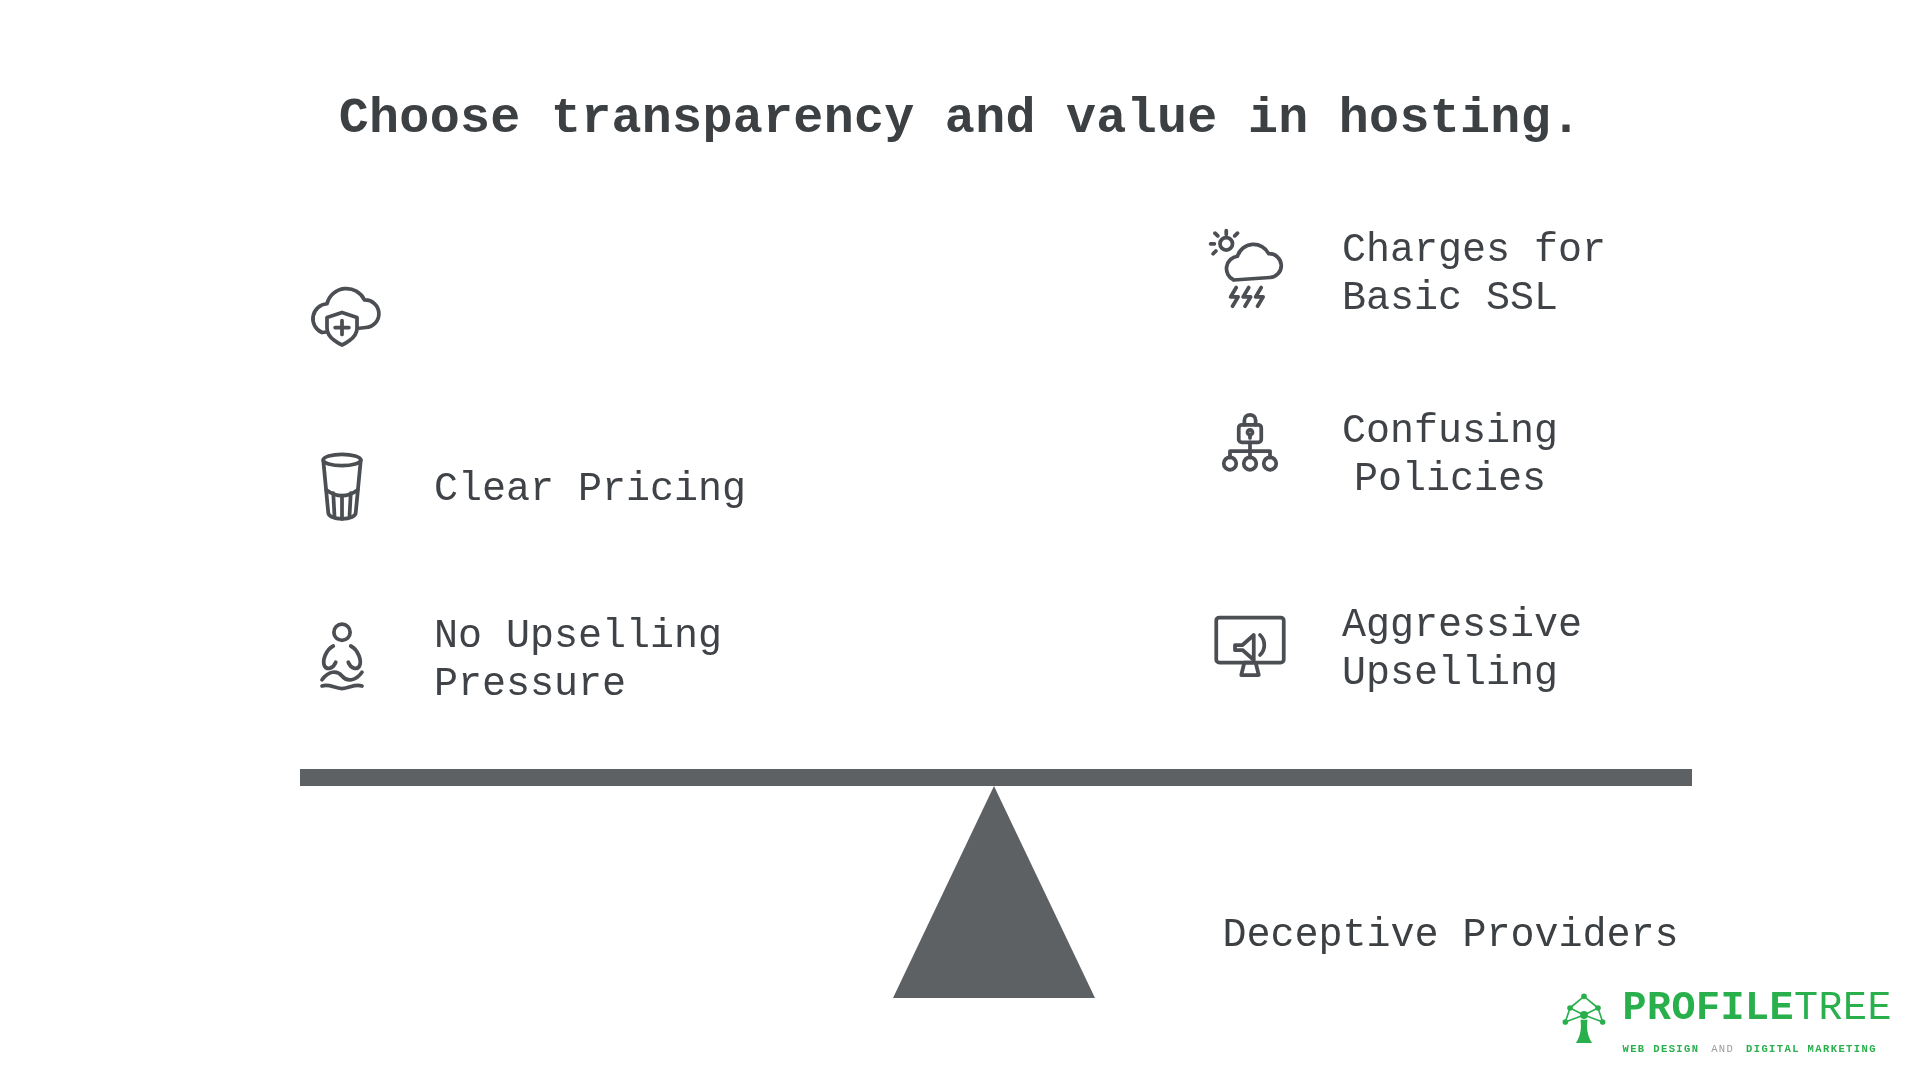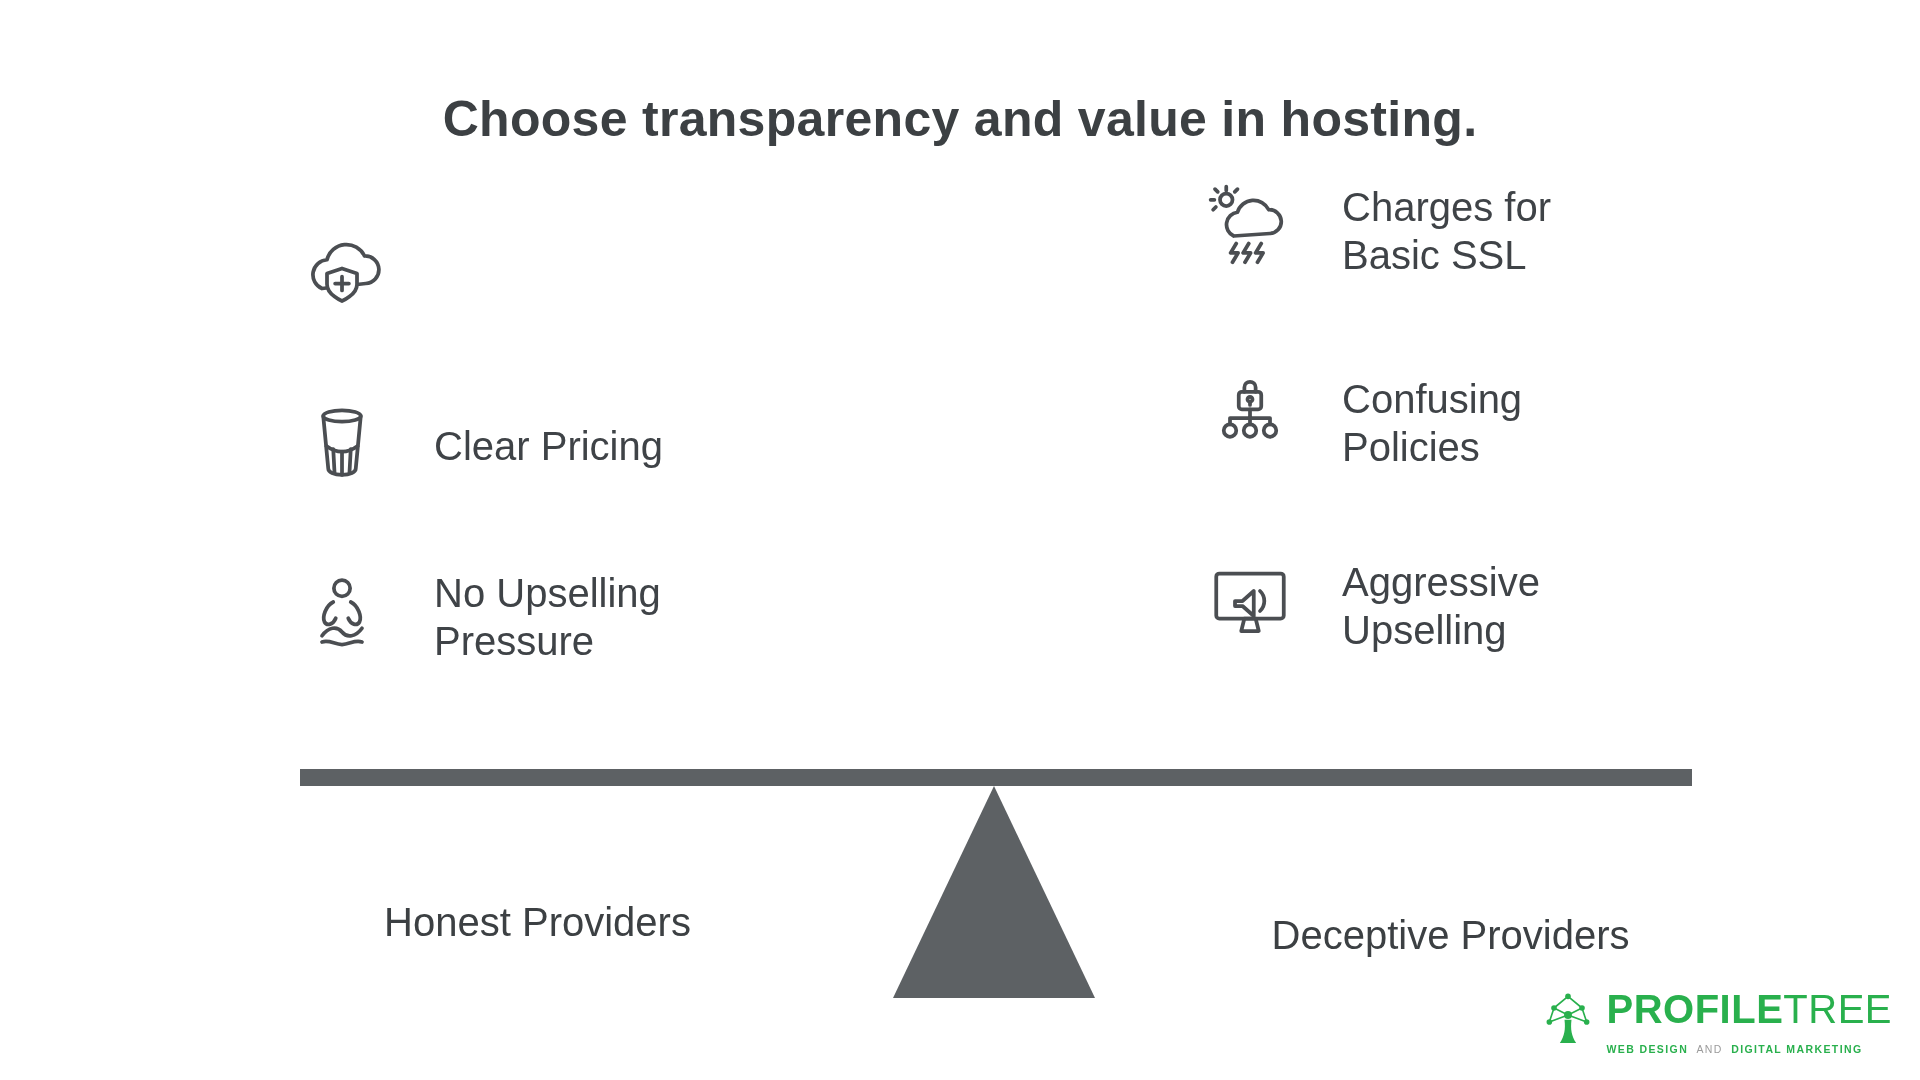--- a/index.html
+++ b/index.html
@@ -1,36 +1,36 @@
 <!DOCTYPE html>
 <html><head>
 <meta charset="utf-8">
 <style>
   * { margin:0; padding:0; box-sizing:border-box; }
   html,body { background:#ffffff; }
   .canvas {
     position:relative; width:1920px; height:1080px; background:#ffffff;
-    overflow:hidden; font-family:Liberation Sans, sans-serif;
+    overflow:hidden; font-family:Liberation Mono, monospace;
   }
   .title {
     position:absolute; top:90px; left:0; width:100%; text-align:center;
     font-size:50px; font-weight:700; color:#3c4043; letter-spacing:0.3px;
   }
-  .item { position:absolute; display:flex; align-items:center; gap:42px; }
+  .item { position:absolute; display:flex; align-items:center; gap:42px;margin-top:44px; }
   .item svg { width:100px; height:100px; flex:0 0 auto; }
   .item .txt {
     font-size:40px; color:#3f4347; line-height:1.2; white-space:pre-line;
   }
   .ic { stroke:#4b4e52; fill:none; stroke-width:3; stroke-linecap:round; stroke-linejoin:round; }
   .ic-fill-white { fill:#ffffff; }
   .pos-l1 { left:292px; top:231px; }
   .pos-l2 { left:292px; top:396px; }
   .pos-l3 { left:292px; top:567px; }
   .pos-r1 { left:1200px; top:181px; }
-  .pos-r2 { left:1200px; top:373px; }
+  .pos-r2 { left:1200px; top:362px;text-align:center; }
   .pos-r3 { left:1200px; top:556px; }
   .bar {
     position:absolute; left:300px; top:769px; width:1392px; height:17px;
     background:#5d6164;
   }
   .fulcrum {
     position:absolute; left:893px; top:786px; width:202px; height:212px;
     background:#5d6164; clip-path:polygon(50% 0, 0 100%, 100% 100%);
   }
   .side-label {
@@ -121,21 +121,20 @@
       <path d="M28 36 h6 l9 -8 v20 l-9 -8 h-6 z"></path>
       <path d="M48 28 a11 11 0 0 1 0 16"></path>
     </svg>
     <div class="txt">Aggressive
 Upselling</div>
   </div>
 
   <div class="bar"></div>
   <div class="fulcrum"></div>
 
-  <div class="side-label honest">Honest Providers</div>
   <div class="side-label deceptive">Deceptive Providers</div>
 
   <div class="logo">
     <svg viewBox="0 0 48 64">
       <g stroke="#29b04d" fill="none" stroke-width="1.4">
         <path d="M24 10 L12 20 M24 10 L36 20 M12 20 L8 32 M12 20 L24 26 M36 20 L24 26 M36 20 L40 32 M8 32 L24 26 M40 32 L24 26"></path>
       </g>
       <g fill="#29b04d">
         <circle cx="24" cy="10" r="2.4"></circle>
         <circle cx="12" cy="20" r="2.4"></circle>

